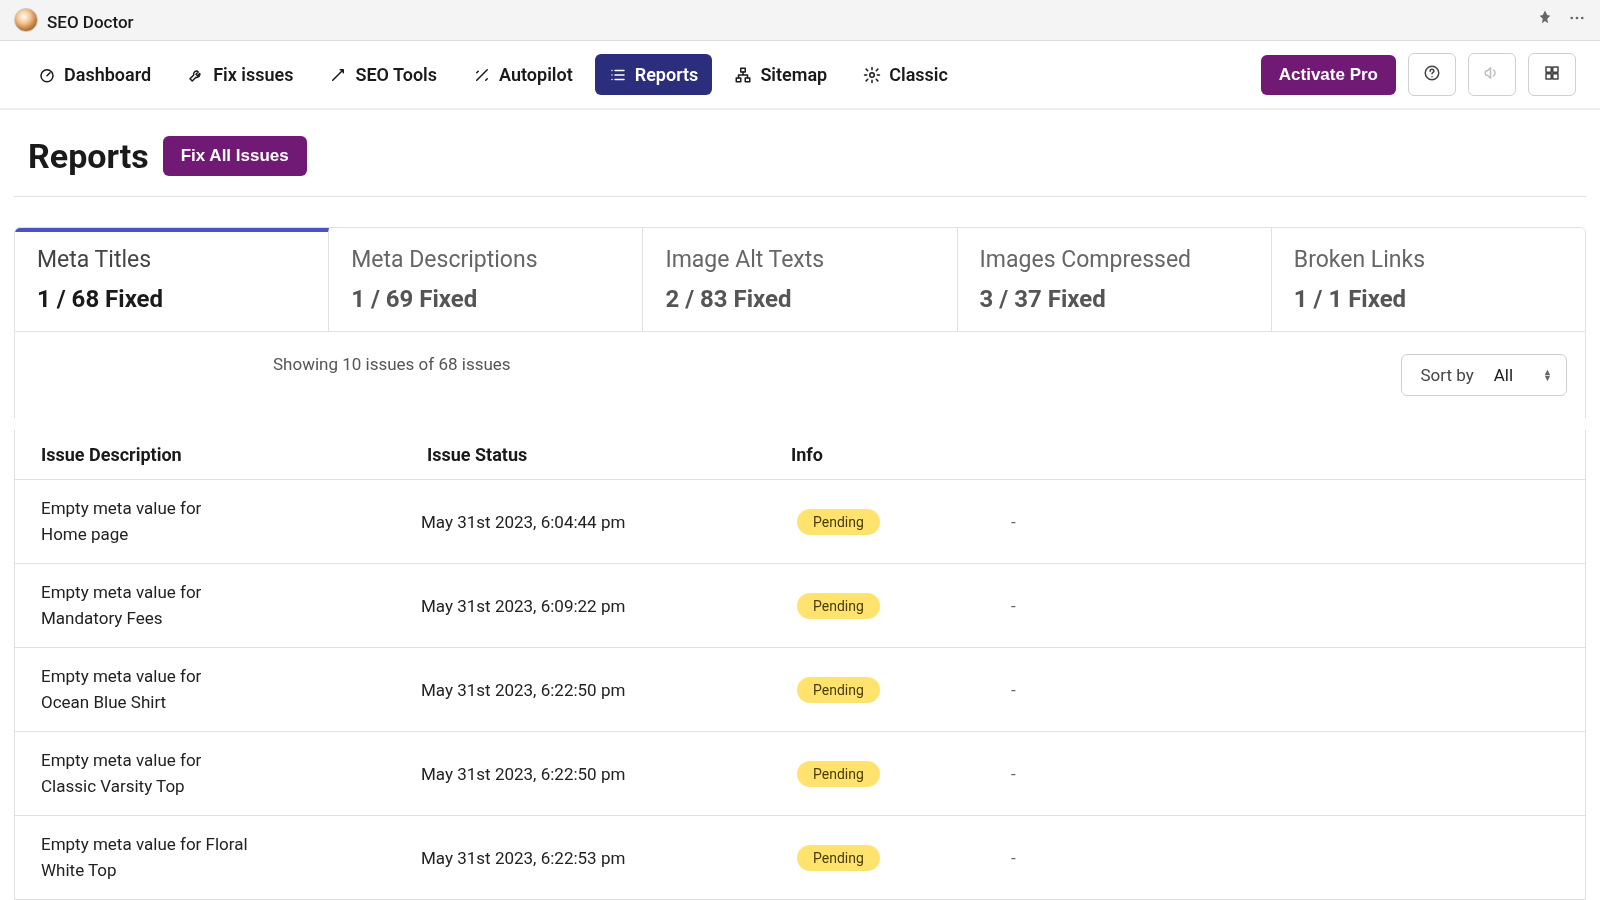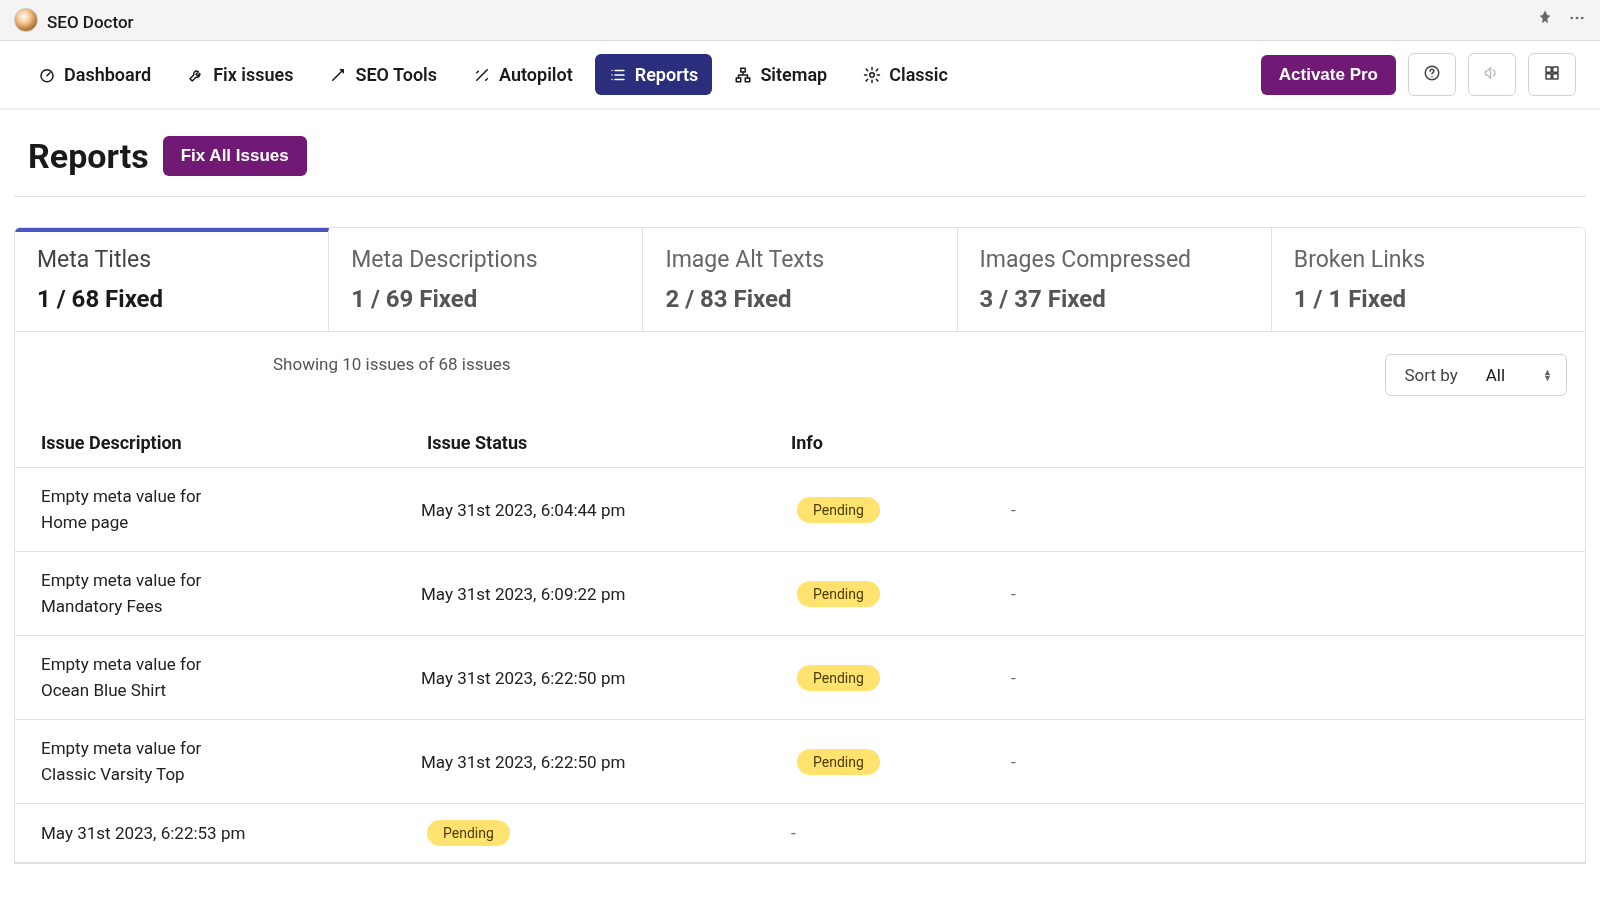--- a/index.html
+++ b/index.html
@@ -35,26 +35,26 @@
 .tab:last-child { border-right: none; }
 .tab.active { border-top: 4px solid #4a53c4; padding-top: 14px; }
 .tab .tab-label { font-size: 23px; color: #444; margin-bottom: 12px; }
 .tab .tab-stat { font-size: 24px; font-weight: 700; color: #1a1a1a; }
 .tab:not(.active) .tab-label, .tab:not(.active) .tab-stat { color: #666; }
 .tab:not(.active) .tab-stat { font-weight: 700; color: #555; }
 
 
 .subtoolbar { display: flex; align-items: flex-start; justify-content: space-between; padding: 22px 18px; margin: 0 14px; border-left: 1px solid #e0e0e0; border-right: 1px solid #e0e0e0; }
 .showing { font-size: 17px; color: #555; margin-left: 240px; }
-.sort-wrap { display: flex; align-items: center; gap: 28px; border: 1px solid #d0d0d0; border-radius: 6px; padding: 10px 14px 10px 18px; font-size: 17px; color: #444;}
+.sort-wrap { display: flex; align-items: center; gap: 20px; border: 1px solid #d0d0d0; border-radius: 6px; padding: 10px 14px 10px 18px; font-size: 17px; color: #444;}
 .sort-wrap .sort-value { color: #1a1a1a; margin-right: 10px; }
 .sort-caret { display: flex; flex-direction: column; line-height: 6px; font-size: 9px; color: #666; }
 
 
-.table { margin: 0 14px; border: 1px solid #e0e0e0; border-top: none; }
+.table { margin: 12px 14px; border: 1px solid #e0e0e0; border-top: none; }
 .thead, .trow { display: grid; grid-template-columns: 380px 370px 220px 1fr; align-items: center; }
 .thead { padding: 14px 26px; border-bottom: 1px solid #e0e0e0; }
 .thead div { font-weight: 700; font-size: 18px; }
 .trow { padding: 16px 26px; border-bottom: 1px solid #e0e0e0; font-size: 17px; color: #222; }
 .trow .desc { line-height: 1.5; }
 .badge { display: inline-block; background: #ffe36e; color: #4a3b00; padding: 5px 16px; border-radius: 999px; font-size: 14px; }
 .status-cell, .thead .status-head { padding-left: 6px; }
 .info-cell { color: #666; }
 
 svg { fill: none; stroke: currentColor; stroke-width: 2; stroke-linecap: round; stroke-linejoin: round; }
@@ -229,17 +229,18 @@
     <div class="status-cell"><span class="badge">Pending</span></div>
     <div class="info-cell">-</div>
   </div>
   <div class="trow">
     <div class="desc" style="max-width:210px">Empty meta value for Classic Varsity Top</div>
     <div>May 31st 2023, 6:22:50 pm</div>
     <div class="status-cell"><span class="badge">Pending</span></div>
     <div class="info-cell">-</div>
   </div>
   <div class="trow">
+    <div class="desc" style="max-width:210px">Empty meta value for Floral White Top</div>
     <div>May 31st 2023, 6:22:53 pm</div>
     <div class="status-cell"><span class="badge">Pending</span></div>
     <div class="info-cell">-</div>
   </div>
 </div>
 
 </body></html>

